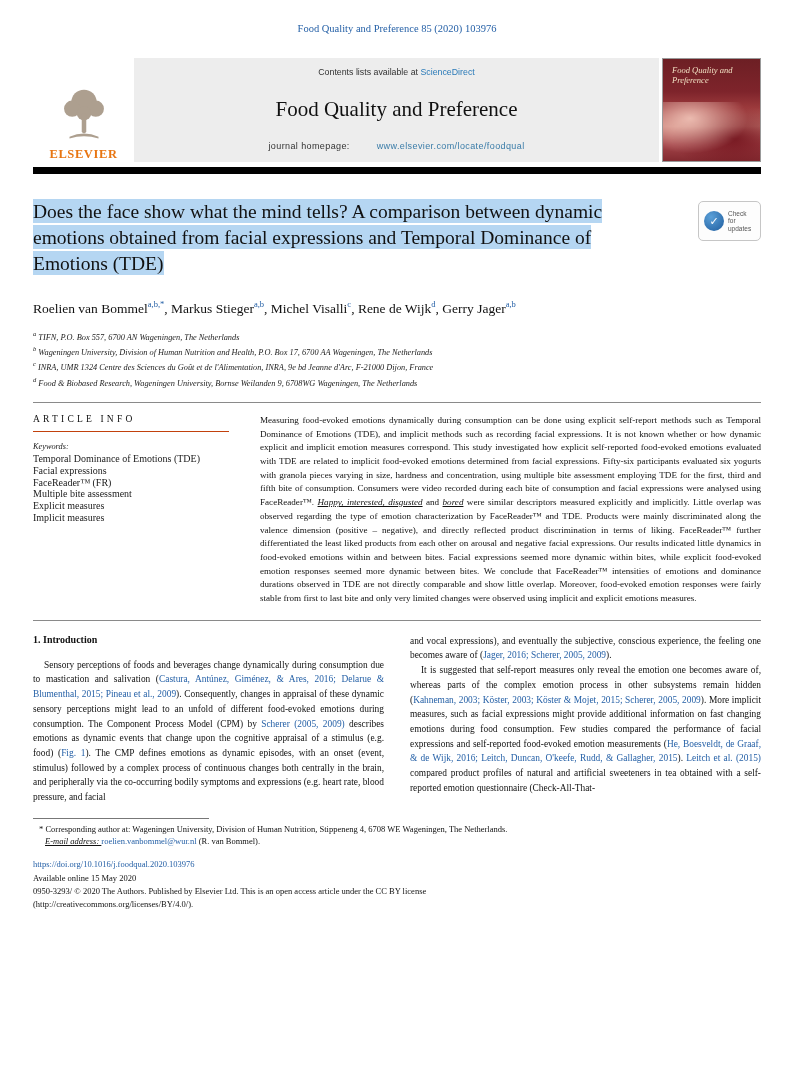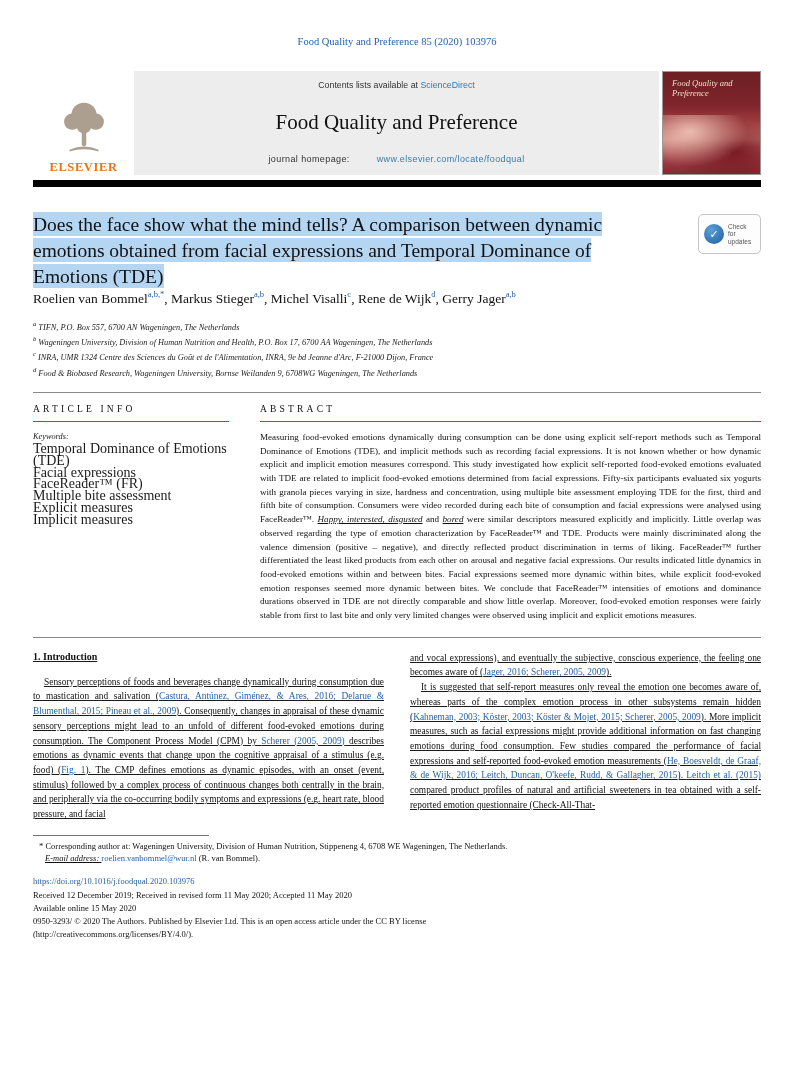--- a/index.html
+++ b/index.html
@@ -6,21 +6,21 @@
   html,body { background:#ffffff; }
   body {
     width:794px; height:1066px; overflow:hidden; position:relative;
     font-family:"Liberation Serif","DejaVu Serif",serif; color:#1a1a1a;
   }
   .page { padding:0 33px; }
   .lnk { color:#2661a7; text-decoration:none; cursor:pointer; }
   .it  { font-style:italic;text-decoration:underline; }
 
   
-  .top-ref { padding-top:36px; text-align:center; font-size:10.5px; color:#2661a7; }
+  .top-ref { padding-top:23px; text-align:center; font-size:10.5px; color:#2661a7; }
 
   
   .masthead { margin-top:24px; display:flex; height:104px; }
   .logo-box { width:101px; display:flex; flex-direction:column; align-items:center; justify-content:flex-end; gap:1px; background:#fff; }
   .els-word { font-size:12.5px; color:#e87511; letter-spacing:.6px; font-weight:700; }
   .banner { flex:1; background:#ededed; display:flex; flex-direction:column; align-items:center; justify-content:space-between; padding:9px 8px 11px;gap:19px; }
   .contents-line { font-family:"Liberation Sans",sans-serif; font-size:8.8px; color:#333; }
   .contents-line .lnk { color:#2a7ab8; }
   .journal-title { font-size:21px; color:#111; }
   .homepage-line { font-family:"Liberation Sans",sans-serif; font-size:9px; letter-spacing:.4px; color:#333; }
@@ -39,40 +39,40 @@
   .title { font-size:19.5px; line-height:26px; font-weight:400; width:612px; color:#111; }
   .hl { background:#b5d6f2; padding:1.5px 0; box-decoration-break:clone;margin-top:36px; -webkit-box-decoration-break:clone; }
   .crossmark { flex:0 0 auto; width:63px; height:40px; border:1px solid #c6c6c6; border-radius:5px; background:#fdfdfd;
                display:flex; align-items:center; gap:4px; padding:4px 5px; margin-top:3px; }
   .cm-circle { width:20px; height:20px; border-radius:50%; flex:0 0 auto; color:#fff;
                background:radial-gradient(circle at 35% 30%, #5ba0d8, #1e5c9e);
                display:flex; align-items:center; justify-content:center; font-size:11px; }
   .cm-text { font-family:"Liberation Sans",sans-serif; font-size:6.5px; line-height:7.5px; color:#555; }
 
   
-  .authors { font-size:13.5px; color:#111; }
+  .authors { margin-top:23px; font-size:13.5px; color:#111; }
   .authors sup { font-size:8.5px; }
   sup.lnk { color:#2661a7; }
   .affils { margin-top:11px; }
   .affil { font-size:8.3px; line-height:11.6px; font-style:italic; color:#222; }
   .affil sup { font-size:6.5px; }
 
   .rule { border-top:1px solid #8a8a8a; margin-top:13px; }
 
   
   .info-abstract { display:flex; gap:31px; padding:11px 0 14px; }
   .info-col { width:196px; flex:0 0 auto; }
   .abs-col { flex:1; min-width:0; }
   .sec-head { font-size:9.5px; letter-spacing:3.2px; color:#111; padding-bottom:7px; border-bottom:1px solid #c2410c; margin-bottom:9px; }
   .kw-label { font-size:8.3px; font-style:italic; line-height:12px; }
-  .kw { font-size:14px; line-height:11.8px; }
+  .kw { font-size:10px; line-height:11.8px; }
   .abs-text { font-size:9.1px; line-height:13.7px; text-align:justify; color:#111; }
 
   
-  .body-cols { display:flex; gap:26px; padding-top:13px;text-decoration:underline; }
+  .body-cols { display:flex; gap:26px; padding-top:13px; }
   .col { flex:1; min-width:0; }
   .sec-title { font-size:10px; font-weight:700; margin-bottom:13px; color:#111; }
   .body-p { font-size:9.4px; line-height:14.7px; text-align:justify; color:#111; }
   .indent { text-indent:11px; }
 
   
   .footnote { margin-top:13px; }
   .fn-rule { width:176px; border-top:1px solid #777; margin-bottom:5px; }
   .fn-line { font-size:8.5px; line-height:11.8px; color:#111; }
   .fn-corr { padding-left:6px; }
@@ -149,21 +149,20 @@
       <div class="sec-head">ARTICLE INFO</div>
       <div class="kw-label">Keywords:</div>
       <div class="kw">Temporal Dominance of Emotions (TDE)</div>
       <div class="kw">Facial expressions</div>
       <div class="kw">FaceReader™ (FR)</div>
       <div class="kw">Multiple bite assessment</div>
       <div class="kw">Explicit measures</div>
       <div class="kw">Implicit measures</div>
     </div>
     <div class="abs-col">
-      <div class="sec-head">ABSTRACT</div>
       <p class="abs-text"><span>Measuring food-evoked emotions dynamically during consumption can be done using explicit self-report methods such as Temporal Dominance of Emotions (TDE), and implicit methods such as recording facial expressions. It is not known whether or how dynamic explicit and implicit emotion measures correspond. This study investigated how explicit self-reported food-evoked emotions evaluated with TDE are related to implicit food-evoked emotions determined from facial expressions. Fifty-six participants evaluated six yogurts with granola pieces varying in size, hardness and concentration, using multiple bite assessment employing TDE for the first, third and fifth bite of consumption. Consumers were video recorded during each bite of consumption and facial expressions were analysed using FaceReader™. </span><span class="it">Happy, interested, disgusted</span><span> and </span><span class="it">bored</span><span> were similar descriptors measured explicitly and implicitly. Little overlap was observed regarding the type of emotion characterization by FaceReader™ and TDE. Products were mainly discriminated along the valence dimension (positive – negative), and directly reflected product discrimination in terms of liking. FaceReader™ further differentiated the least liked products from each other on arousal and negative facial expressions. Our results indicated little dynamics in food-evoked emotions within and between bites. Facial expressions seemed more dynamic within bites, while explicit food-evoked emotion responses seemed more dynamic between bites. We conclude that FaceReader™ intensities of emotions and dominance durations observed in TDE are not directly comparable and show little overlap. Moreover, food-evoked emotion responses were fairly stable from first to last bite and only very limited changes were observed using implicit and explicit emotions measures.</span></p>
     </div>
   </div>
 
   <div class="rule" style="margin-top:0;"></div>
 
   <div class="body-cols">
     <div class="col">
       <h2 class="sec-title">1. Introduction</h2>
       <p class="body-p indent"><span>Sensory perceptions of foods and beverages change dynamically during consumption due to mastication and salivation (</span><span class="lnk">Castura, Antúnez, Giménez, &amp; Ares, 2016; Delarue &amp; Blumenthal, 2015; Pineau et al., 2009</span><span>). Consequently, changes in appraisal of these dynamic sensory perceptions might lead to an unfold of different food-evoked emotions during consumption. The Component Process Model (CPM) by </span><span class="lnk">Scherer (2005, 2009)</span><span> describes emotions as dynamic events that change upon the cognitive appraisal of a stimulus (e.g. food) (</span><span class="lnk">Fig. 1</span><span>). The CMP defines emotions as dynamic episodes, with an onset (event, stimulus) followed by a complex process of continuous changes both centrally in the brain, and peripherally via the co-occurring bodily symptoms and expressions (e.g. heart rate, blood pressure, and facial</span></p>
@@ -175,19 +174,18 @@
   </div>
 
   <div class="footnote">
     <div class="fn-rule"></div>
     <p class="fn-line fn-corr">* Corresponding author at: Wageningen University, Division of Human Nutrition, Stippeneng 4, 6708 WE Wageningen, The Netherlands.</p>
     <p class="fn-line fn-email"><span class="it">E-mail address: </span><span class="lnk">roelien.vanbommel@wur.nl</span><span> (R. van Bommel).</span></p>
   </div>
 
   <div class="bottom">
     <a class="lnk doi">https://doi.org/10.1016/j.foodqual.2020.103976</a>
-    <div class="meta">Received 12 December 2019; Received in revised form 11 May 2020; Accepted 11 May 2020</div>
     <div class="meta">Available online 15 May 2020</div>
     <div class="meta">0950-3293/ © 2020 The Authors. Published by Elsevier Ltd. This is an open access article under the CC BY license</div>
     <div class="meta">(http://creativecommons.org/licenses/BY/4.0/).</div>
   </div>
 
 </div>
 
 </body></html>

